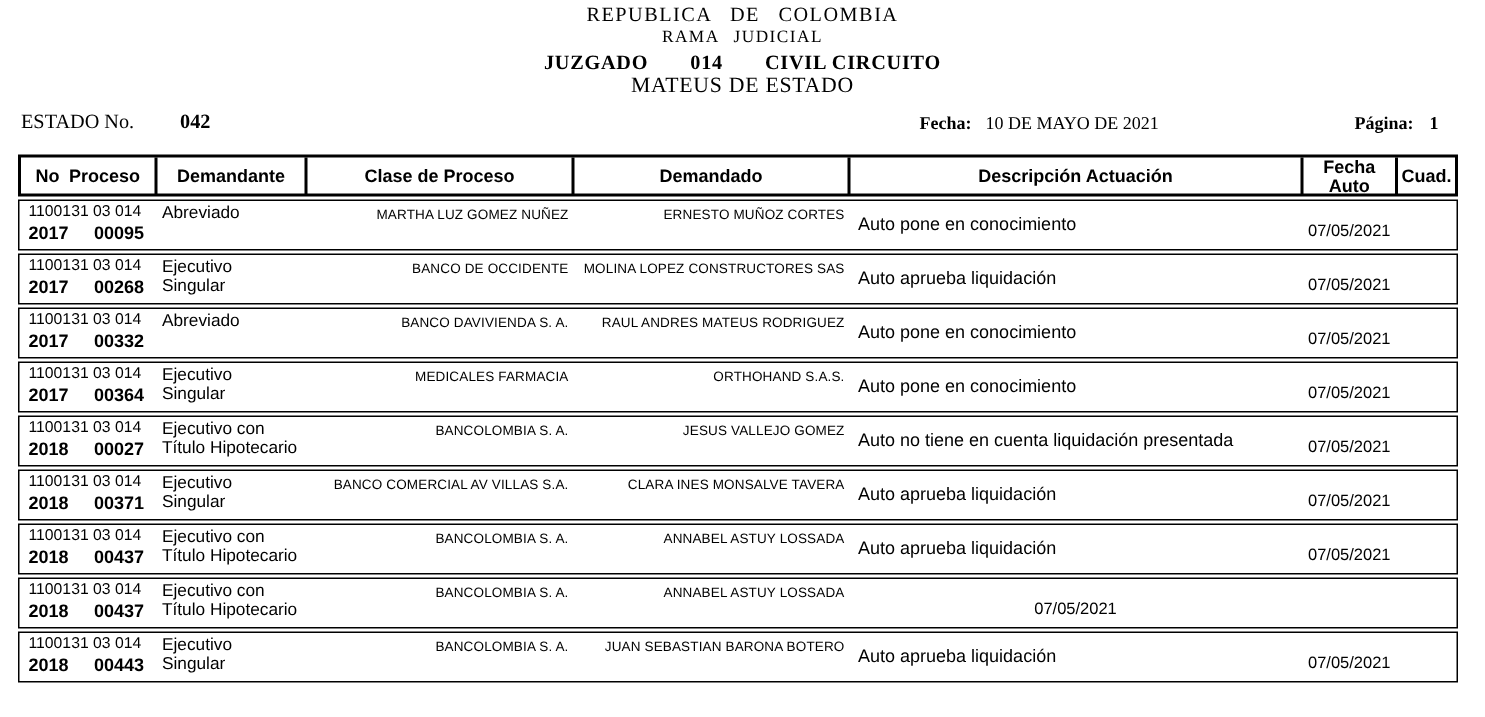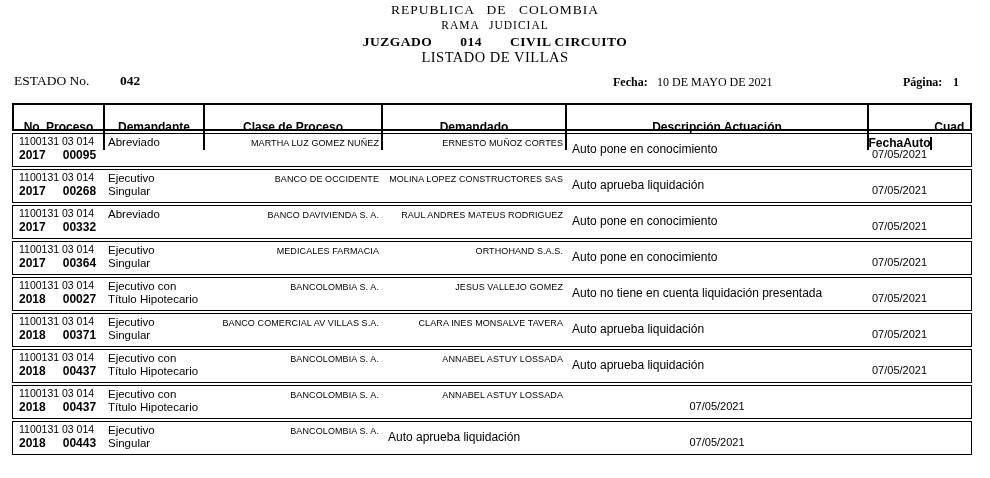--- a/index.html
+++ b/index.html
@@ -27,21 +27,21 @@
 
   
   .tbl { position:absolute; left:12px; top:103px; width:960px; }
 
   .thead { display:grid; grid-template-columns:91px 100px 178px 184px 302px 63px auto;
            height:28px; border:2px solid #000; }
   .th { display:flex; align-items:center; justify-content:center; text-align:center;
         border-right:2px solid #000; font-size:12px; font-weight:bold; line-height:1.05; }
   .th:last-child { border-right:none; }
   .th-no { word-spacing:3px; }
-  .th-fecha { flex-direction:row;margin-top:32px; }
+  .th-fecha { flex-direction:column; }
 
   .row { display:grid; grid-template-columns:91px 100px 178px 184px 302px 63px auto;
          height:34px; border:1.5px solid #000; margin-top:2px; overflow:hidden; }
   .c-no    { padding:1px 0 0 6px; line-height:1.25; }
   .no1     { font-size:10.5px; }
   .no2     { font-size:12px; font-weight:bold; display:flex; gap:17px; }
   .c-clase { padding:2px 4px 0 4px; font-size:11.5px; line-height:1.15; }
   .c-dte, .c-ddo { padding:4px 3px 0 6px; font-size:9px; letter-spacing:0.1px;text-align:right; }
   .c-desc  { padding:8px 0 0 6px; font-size:12px; }
   .c-fa    { padding-top:14px; text-align:center; font-size:11px; }
@@ -51,21 +51,21 @@
 <body>
 
 <div class="doc-header">
   <div class="dh-line1">REPUBLICA DE COLOMBIA</div>
   <div class="dh-line2">RAMA JUDICIAL</div>
   <div class="dh-line3">
     <span>JUZGADO</span>
     <span>014</span>
     <span>CIVIL CIRCUITO</span>
   </div>
-  <div class="dh-line4">LISTADO DE VILLAS</div>
+  <div class="dh-line4">MATEUS DE ESTADO</div>
 </div>
 
 <div class="meta">
   <span class="m-estado-label">ESTADO No.</span>
   <span class="m-estado-value">042</span>
   <span class="m-fecha-label">Fecha:</span>
   <span class="m-fecha-value">10 DE MAYO DE 2021</span>
   <span class="m-pagina-label">Página:</span>
   <span class="m-pagina-value">1</span>
 </div>
@@ -214,18 +214,19 @@
   <div class="row">
     <div class="c-no">
       <div class="no1">1100131 03 014</div>
       <div class="no2">
         <span>2018</span>
         <span>00443</span>
       </div>
     </div>
     <div class="c-clase">Ejecutivo Singular</div>
     <div class="c-dte">BANCOLOMBIA S. A.</div>
+    <div class="c-ddo">JUAN SEBASTIAN BARONA BOTERO</div>
     <div class="c-desc">Auto aprueba liquidación</div>
     <div class="c-fa">07/05/2021</div>
     <div class="c-cuad"></div>
   </div>
 </div>
 </div>
 
 </body></html>

